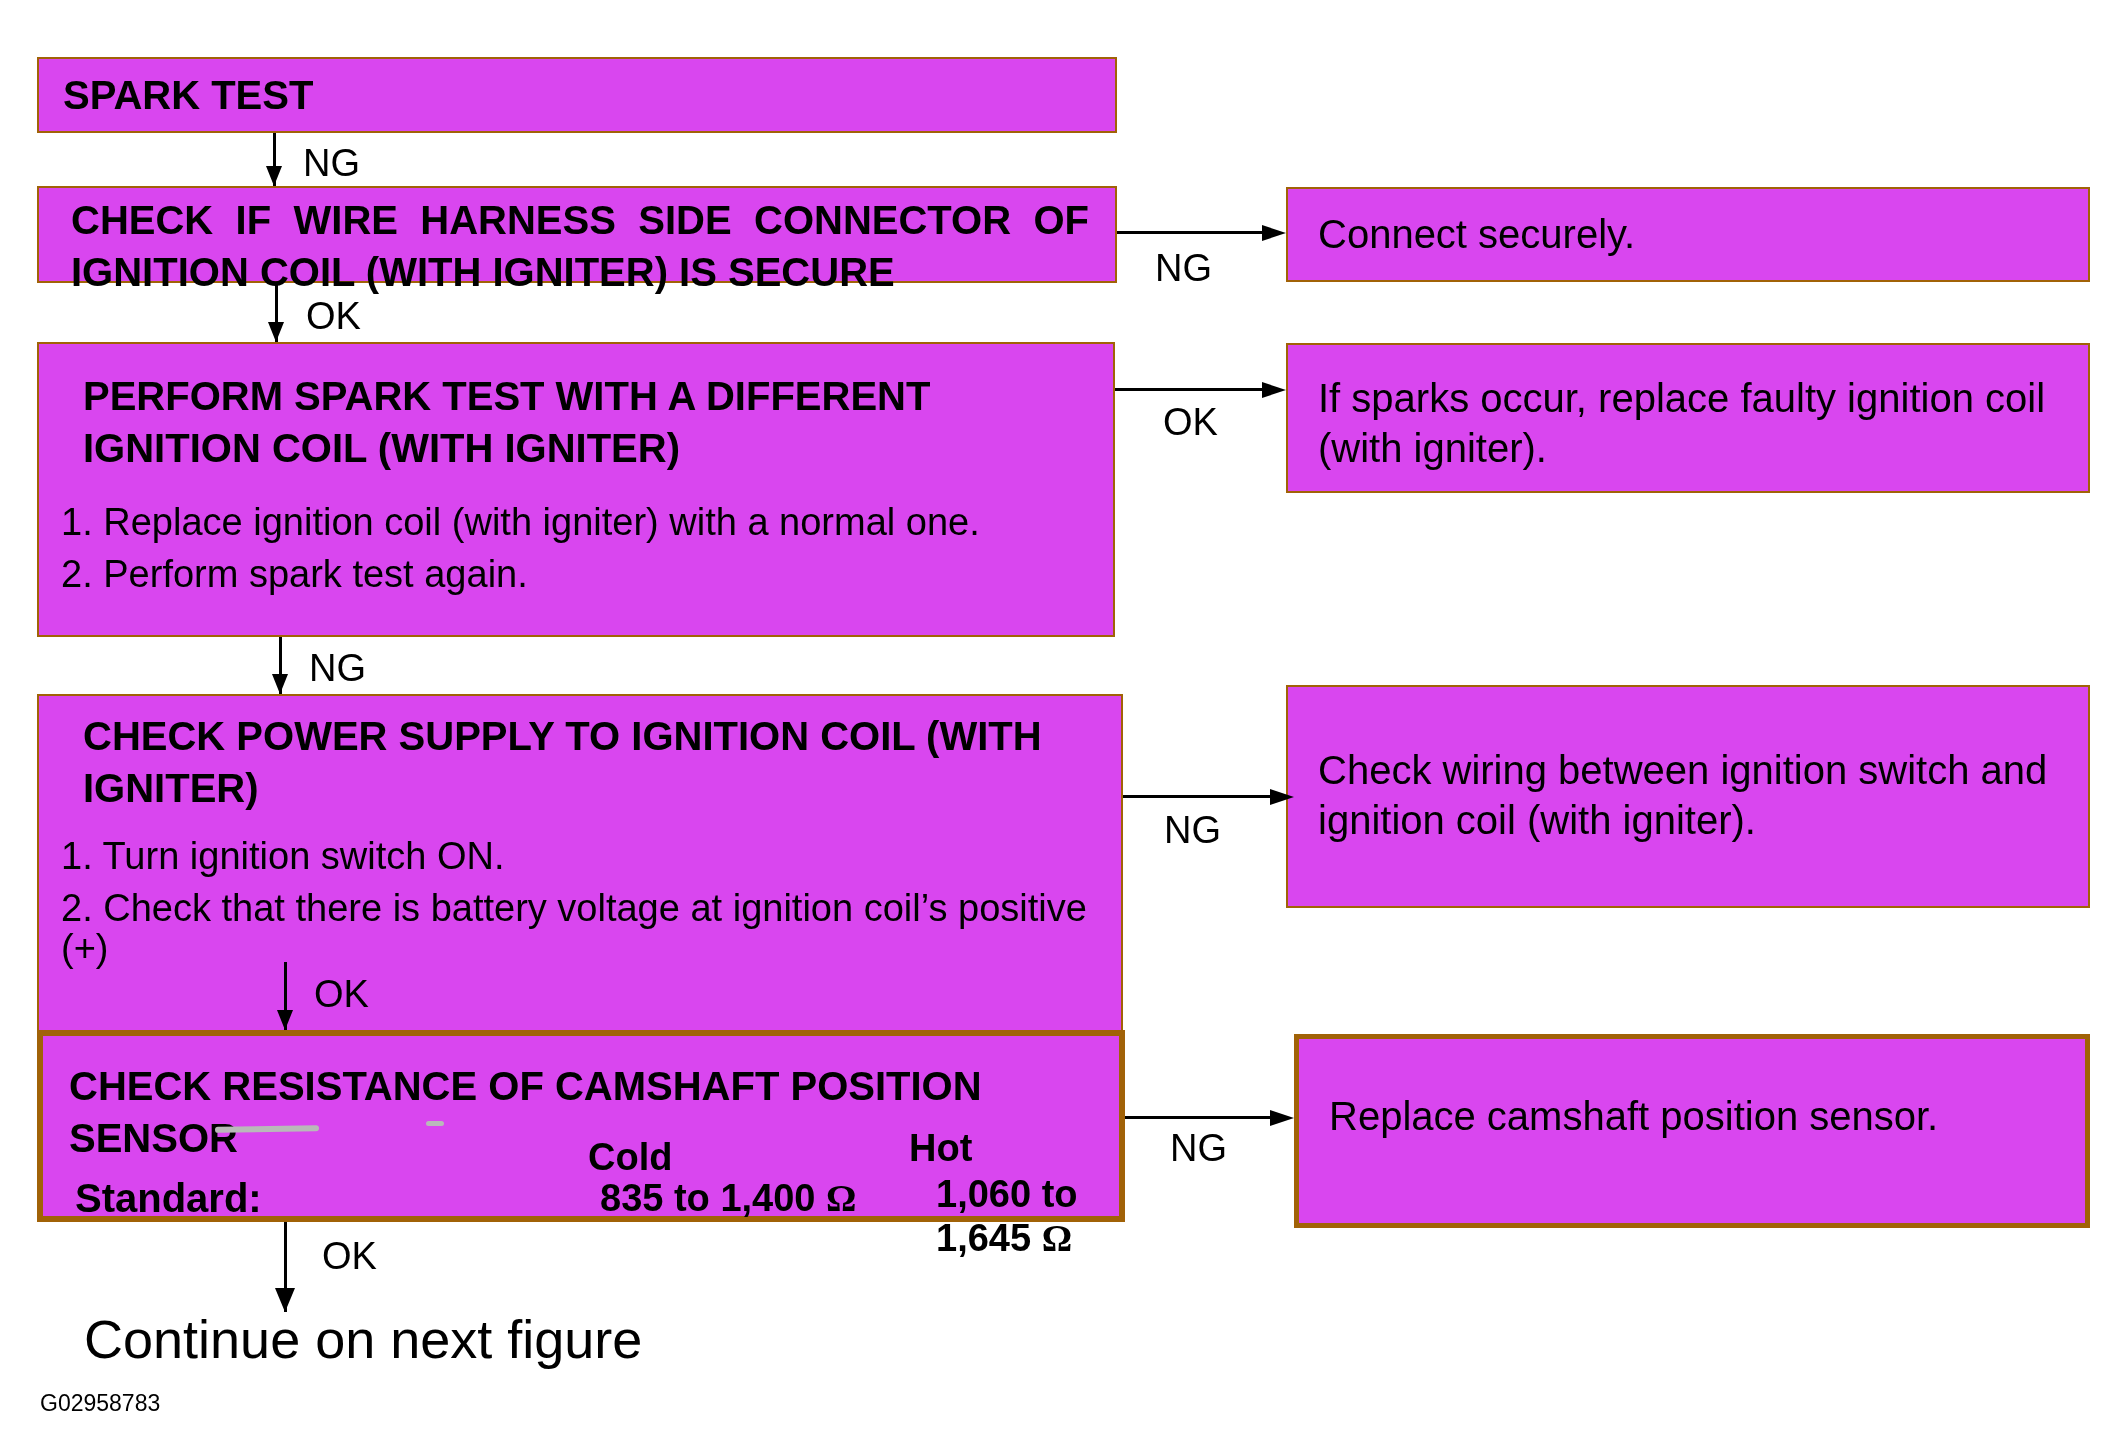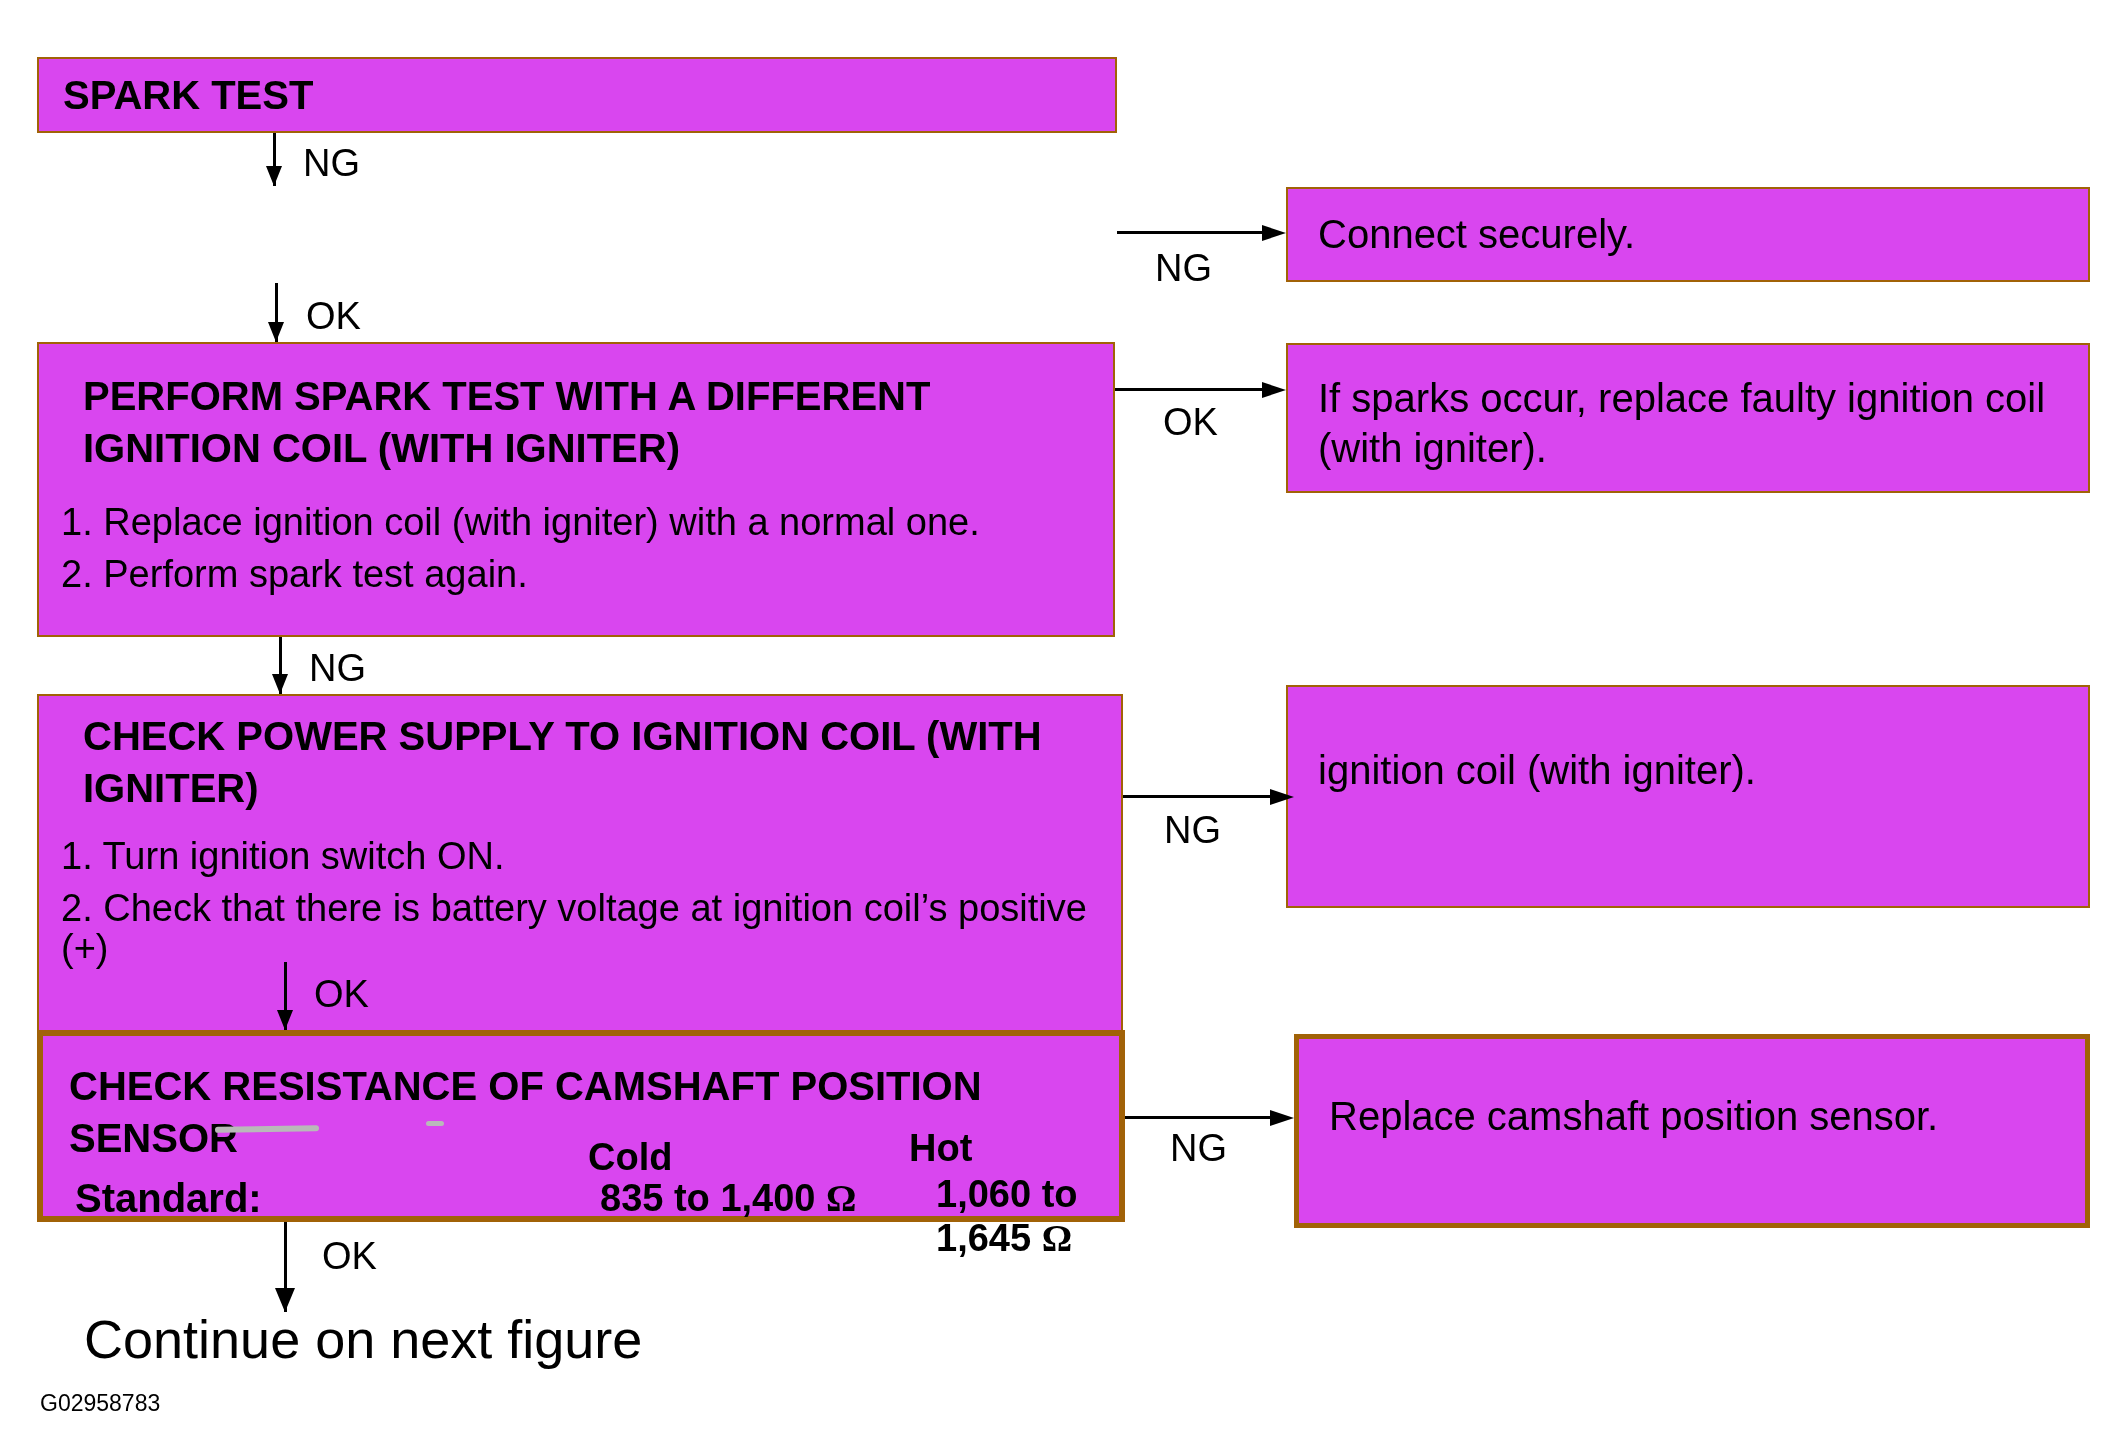--- a/index.html
+++ b/index.html
@@ -56,20 +56,24 @@
 </style>
 </head>
 <body>
 
 <div id="canvas">
 
   <div class="pbox" id="b1">
     <div class="title">SPARK TEST</div>
   </div>
 
+  <div class="pbox" id="b2">
+    <div class="title justify-line">CHECK IF WIRE HARNESS SIDE CONNECTOR OF</div>
+    <div class="title">IGNITION COIL (WITH IGNITER) IS SECURE</div>
+  </div>
 
   <div class="pbox" id="b3">
     <div class="title">PERFORM SPARK TEST WITH A DIFFERENT</div>
     <div class="title">IGNITION COIL (WITH IGNITER)</div>
     <div class="list body-txt">
       <div class="list-item">1. Replace ignition coil (with igniter) with a normal one.</div>
       <div class="list-item">2. Perform spark test again.</div>
     </div>
   </div>
 
@@ -100,20 +104,21 @@
   <div class="pbox" id="r1">
     <div class="rtxt">Connect securely.</div>
   </div>
 
   <div class="pbox" id="r2">
     <div class="rtxt">If sparks occur, replace faulty ignition coil</div>
     <div class="rtxt">(with igniter).</div>
   </div>
 
   <div class="pbox" id="r3">
+    <div class="rtxt">Check wiring between ignition switch and</div>
     <div class="rtxt">ignition coil (with igniter).</div>
   </div>
 
   <div class="pbox" id="r4">
     <div class="rtxt">Replace camshaft position sensor.</div>
   </div>
 
   <div class="vline" style="left:273px;top:133px;height:53px;"></div>
   <div class="vhead" style="left:266px;top:166px;"></div>
   <div class="flow-label" style="left:303px;top:143px;">NG</div>

